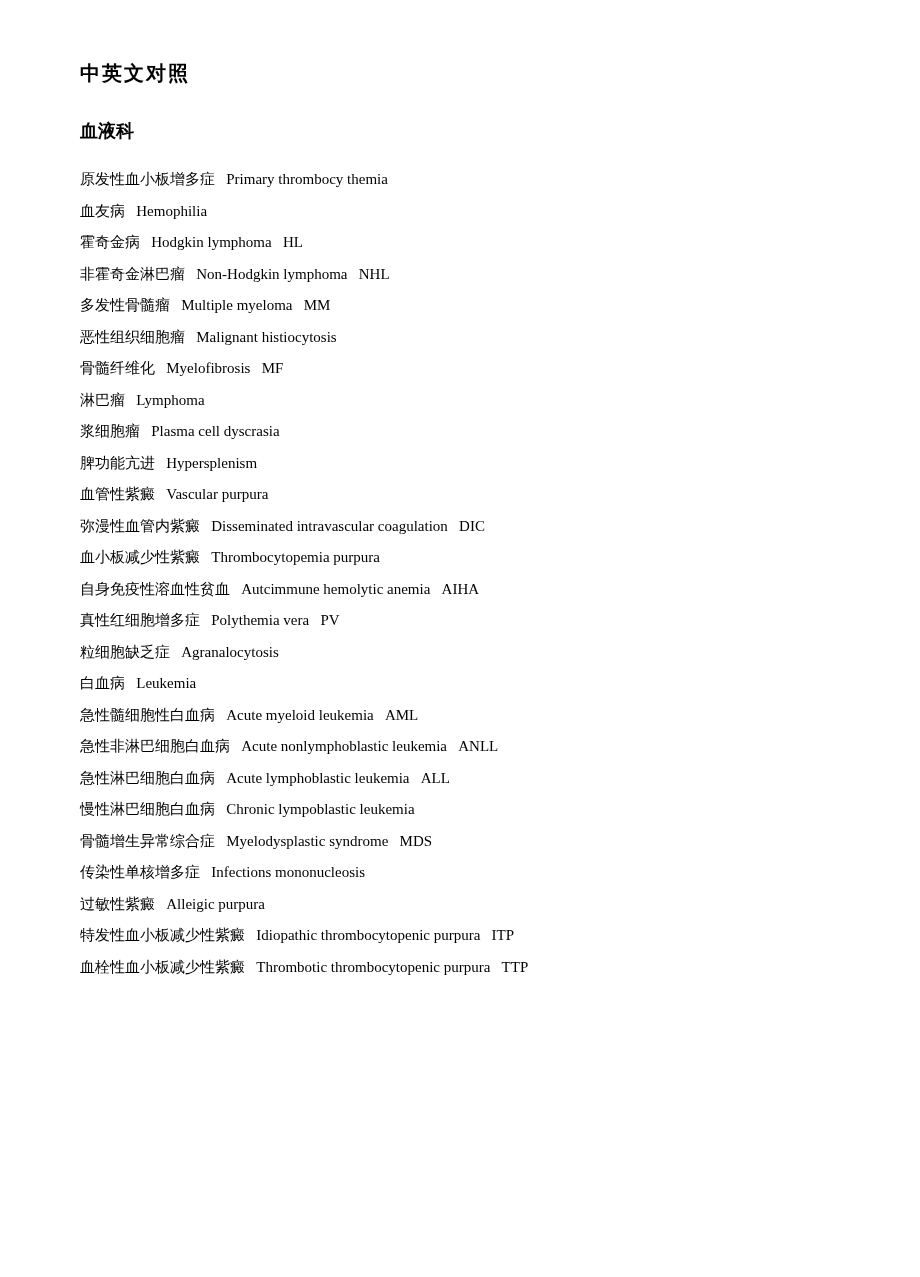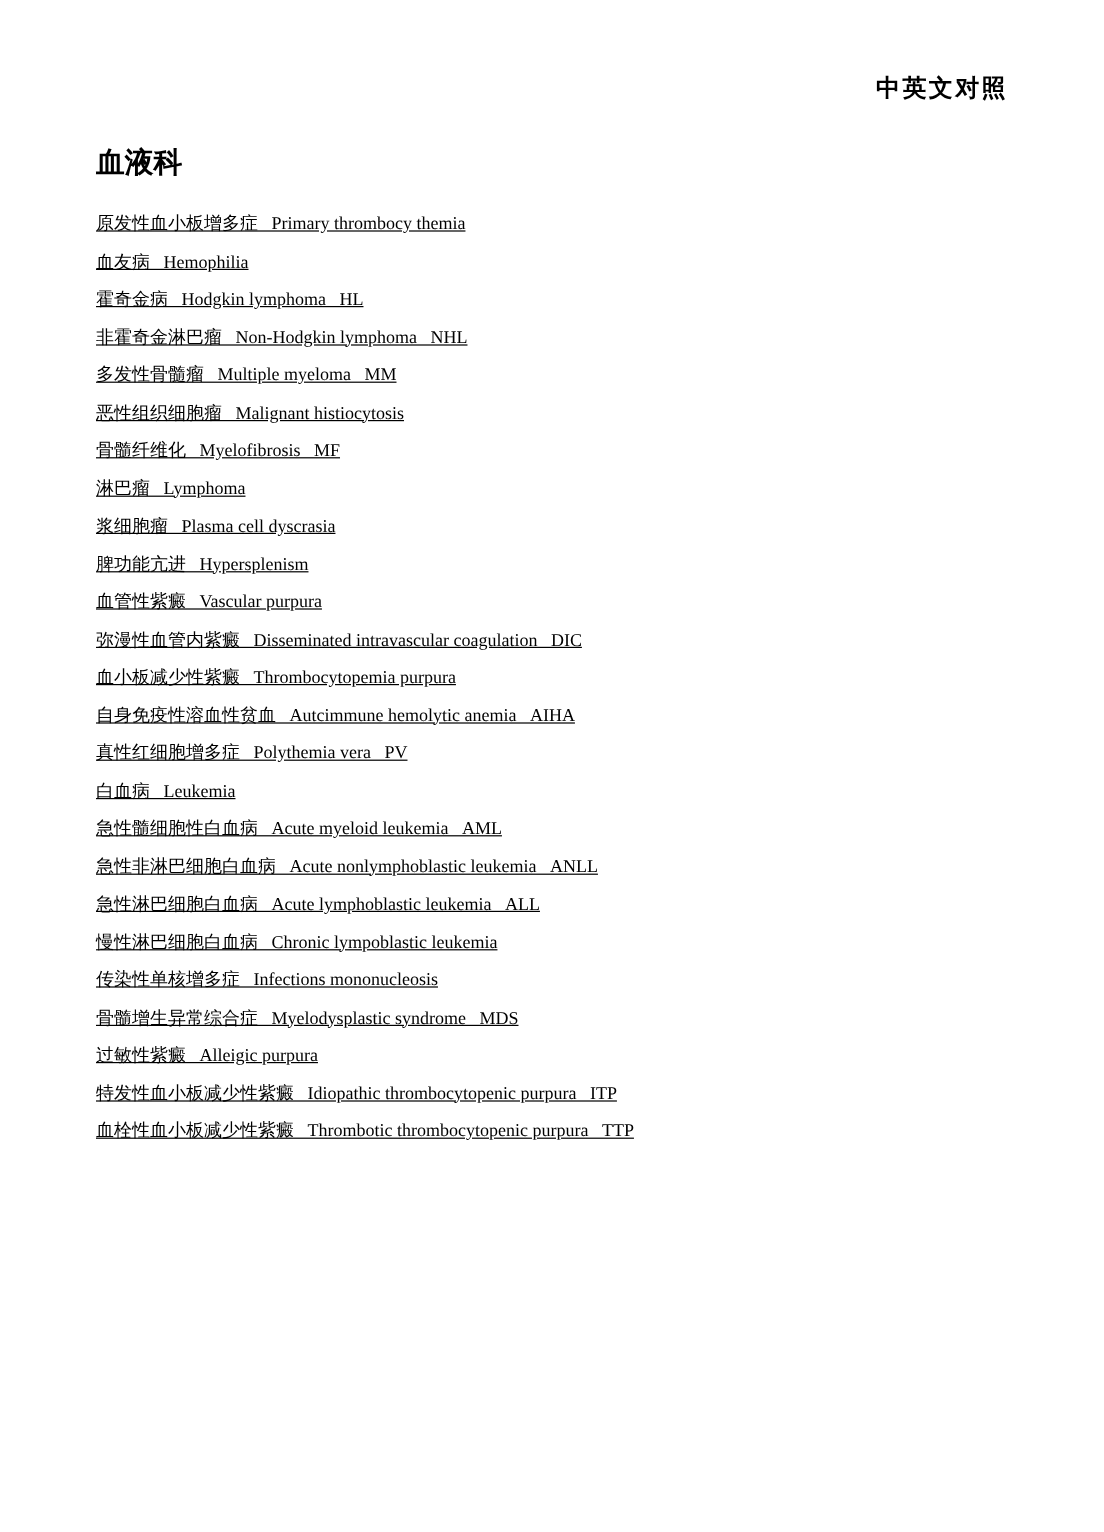--- a/index.html
+++ b/index.html
@@ -10,34 +10,33 @@
     body {
       background: #ffffff;
       font-family: "SimSun", "宋体", serif;
       font-size: 15px;
       color: #000000;
       width: 920px;
       min-height: 1277px;
       padding: 60px 80px 60px 80px;
     }
     .page-title {
-      text-align: right;
+      text-align: left;
       font-size: 20px;
       font-weight: bold;
       margin-bottom: 32px;
       letter-spacing: 2px;
     }
     .section-title {
-      font-size: 24px;
+      font-size: 18px;
       font-weight: bold;
       margin-bottom: 24px;
     }
     .term-list {
       list-style: none;
-      text-decoration: underline;
     }
     .term-list li {
       margin-bottom: 6px;
       line-height: 1.7;
       font-size: 15px;
     }
   </style>
 </head>
 <body>
 
@@ -53,23 +52,24 @@
     <li>恶性组织细胞瘤&nbsp;&nbsp;&nbsp;Malignant histiocytosis</li>
     <li>骨髓纤维化&nbsp;&nbsp;&nbsp;Myelofibrosis&nbsp;&nbsp;&nbsp;MF</li>
     <li>淋巴瘤&nbsp;&nbsp;&nbsp;Lymphoma</li>
     <li>浆细胞瘤&nbsp;&nbsp;&nbsp;Plasma cell dyscrasia</li>
     <li>脾功能亢进&nbsp;&nbsp;&nbsp;Hypersplenism</li>
     <li>血管性紫癜&nbsp;&nbsp;&nbsp;Vascular purpura</li>
     <li>弥漫性血管内紫癜&nbsp;&nbsp;&nbsp;Disseminated intravascular coagulation&nbsp;&nbsp;&nbsp;DIC</li>
     <li>血小板减少性紫癜&nbsp;&nbsp;&nbsp;Thrombocytopemia purpura</li>
     <li>自身免疫性溶血性贫血&nbsp;&nbsp;&nbsp;Autcimmune hemolytic anemia&nbsp;&nbsp;&nbsp;AIHA</li>
     <li>真性红细胞增多症&nbsp;&nbsp;&nbsp;Polythemia vera&nbsp;&nbsp;&nbsp;PV</li>
+    <li>粒细胞缺乏症&nbsp;&nbsp;&nbsp;Agranalocytosis</li>
     <li>白血病&nbsp;&nbsp;&nbsp;Leukemia</li>
     <li>急性髓细胞性白血病&nbsp;&nbsp;&nbsp;Acute myeloid leukemia&nbsp;&nbsp;&nbsp;AML</li>
     <li>急性非淋巴细胞白血病&nbsp;&nbsp;&nbsp;Acute nonlymphoblastic leukemia&nbsp;&nbsp;&nbsp;ANLL</li>
     <li>急性淋巴细胞白血病&nbsp;&nbsp;&nbsp;Acute lymphoblastic leukemia&nbsp;&nbsp;&nbsp;ALL</li>
     <li>慢性淋巴细胞白血病&nbsp;&nbsp;&nbsp;Chronic lympoblastic leukemia</li>
+    <li>骨髓增生异常综合症&nbsp;&nbsp;&nbsp;Myelodysplastic syndrome&nbsp;&nbsp;&nbsp;MDS</li>
     <li>传染性单核增多症&nbsp;&nbsp;&nbsp;Infections mononucleosis</li>
-    <li>骨髓增生异常综合症&nbsp;&nbsp;&nbsp;Myelodysplastic syndrome&nbsp;&nbsp;&nbsp;MDS</li>
     <li>过敏性紫癜&nbsp;&nbsp;&nbsp;Alleigic purpura</li>
     <li>特发性血小板减少性紫癜&nbsp;&nbsp;&nbsp;Idiopathic thrombocytopenic purpura&nbsp;&nbsp;&nbsp;ITP</li>
     <li>血栓性血小板减少性紫癜&nbsp;&nbsp;&nbsp;Thrombotic thrombocytopenic purpura&nbsp;&nbsp;&nbsp;TTP</li>
   </ul>
 
 </body></html>

